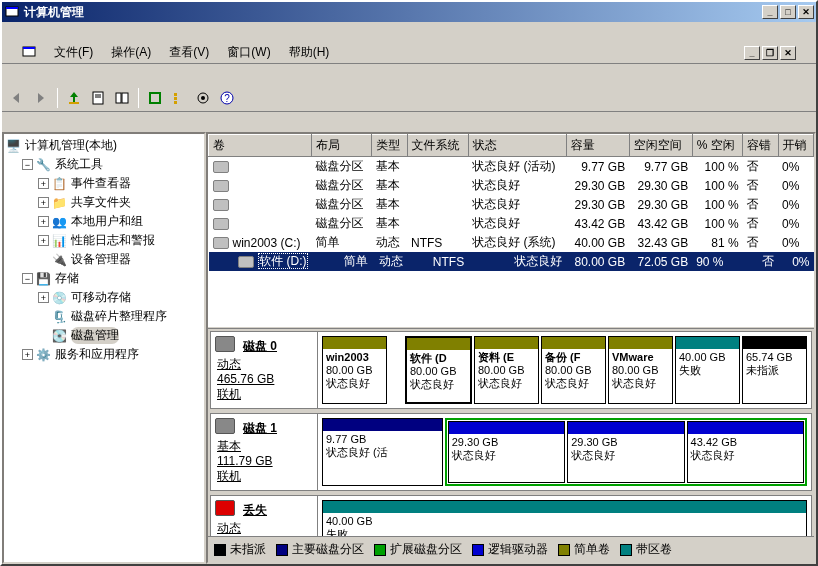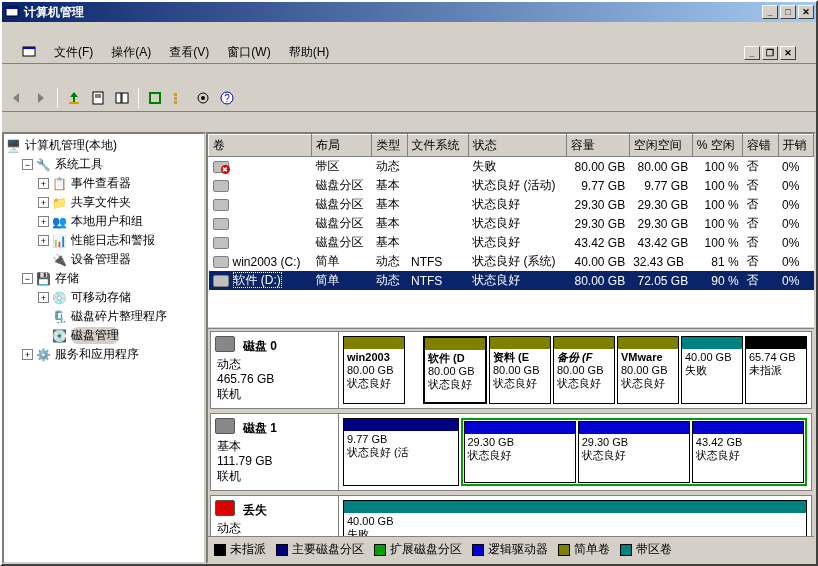--- a/index.html
+++ b/index.html
@@ -31,30 +31,30 @@
 .tree .lv1 { padding-left: 0; }
 .tree .lv2 { padding-left: 16px; }
 .tree .lv3 { padding-left: 32px; }
 .tree .selected span.label { background: #d4d0c8; border-radius: 7px; }
 
 .right-pane { flex: 1; display: flex; flex-direction: column; overflow: hidden; border: 2px inset #d4d0c8; background: #fff; }
 .table-area { height: 192px; overflow: auto; background: #fff; }
 .volume-table { width: 100%; border-collapse: collapse; font-size: 12px; }
 .volume-table th { background: #d4d0c8; border: 1px solid; border-color: #fff #808080 #808080 #fff; padding: 2px 4px; text-align: left; font-weight: normal; white-space: nowrap; }
 .volume-table td { padding: 1px 4px; white-space: nowrap; }
-.volume-table tr.selected td { background: #0a246a; color: #fff; }
+.volume-table tr.selected td { background: #0a246a; color: #fff; text-align: right; }
 .volume-table tr.selected td:first-child span.vname { background: #0a246a; color: #fff; border: 1px dotted #fff; }
 .vicon { width: 16px; height: 12px; display: inline-block; background: #c0c0c0; border: 1px solid #808080; border-radius: 2px; vertical-align: middle; margin-right: 4px; position: relative; }
 .vicon.err::after { content: '✖'; color: #fff; background: #d00; border-radius: 50%; width: 9px; height: 9px; font-size: 7px; position: absolute; right: -2px; bottom: -2px; display: flex; align-items: center; justify-content: center; }
 
 .divider { height: 3px; background: #d4d0c8; cursor: row-resize; border-top: 1px solid #fff; border-bottom: 1px solid #808080; }
 
 .disk-area { flex: 1; overflow: auto; background: #d4d0c8; padding: 2px; }
 .disk-row { display: flex; border: 1px solid #808080; background: #fff; margin-bottom: 4px; min-height: 70px; }
-.disk-info { width: 128px; padding: 6px; background: #fff; border-right: 1px solid #808080; position: relative; }
+.disk-info { width: 107px; padding: 6px; background: #fff; border-right: 1px solid #808080; position: relative; text-decoration: underline; }
 .disk-info .dicn { position: absolute; top: 4px; left: 4px; width: 20px; height: 16px; background: #888; border: 1px solid #555; border-radius: 2px; }
 .disk-info .dname { font-weight: bold; margin-left: 26px; margin-bottom: 2px; }
 .disk-info .dline { margin-left: 0; line-height: 15px; }
 .disk-parts { flex: 1; display: flex; padding: 4px; gap: 2px; }
 .part { border: 1px solid #000; flex: 1; display: flex; flex-direction: column; font-size: 11px; min-width: 0; }
 .part .topbar { height: 12px; }
 .part .pbody { padding: 2px 3px; line-height: 13px; overflow: hidden; }
 .part.selected { border: 2px solid #000; margin-left: 16px; }
 .part-group { border: 2px solid #00a000; display: flex; flex: 3; gap: 2px; padding: 1px; }
 .part-group .part { margin: 0; }
@@ -241,32 +241,20 @@
                 <th>状态</th>
                 <th>容量</th>
                 <th>空闲空间</th>
                 <th>% 空闲</th>
                 <th>容错</th>
                 <th>开销</th>
               </tr>
             </thead>
           <tbody id="vol-body">
               <tr>
-                <td><span class="vicon err"></span><span class="vname"></span></td>
-                <td>带区</td>
-                <td>动态</td>
-                <td></td>
-                <td>失败</td>
-                <td style="text-align: right;">80.00 GB</td>
-                <td style="text-align: right;">80.00 GB</td>
-                <td style="text-align: right;">100 %</td>
-                <td>否</td>
-                <td>0%</td>
-              </tr>
-              <tr>
                 <td><span class="vicon"></span><span class="vname"></span></td>
                 <td>磁盘分区</td>
                 <td>基本</td>
                 <td></td>
                 <td>状态良好 (活动)</td>
                 <td style="text-align: right;">9.77 GB</td>
                 <td style="text-align: right;">9.77 GB</td>
                 <td style="text-align: right;">100 %</td>
                 <td>否</td>
                 <td>0%</td>
@@ -307,34 +295,34 @@
                 <td>否</td>
                 <td>0%</td>
               </tr>
               <tr>
                 <td><span class="vicon"></span><span class="vname">win2003 (C:)</span></td>
                 <td>简单</td>
                 <td>动态</td>
                 <td>NTFS</td>
                 <td>状态良好 (系统)</td>
                 <td style="text-align: right;">40.00 GB</td>
-                <td style="text-align: left;">32.43 GB</td>
+                <td style="text-align: right;">32.43 GB</td>
                 <td style="text-align: right;">81 %</td>
                 <td>否</td>
                 <td>0%</td>
               </tr>
               <tr class="selected">
                 <td><span class="vicon"></span><span class="vname">软件 (D:)</span></td>
                 <td>简单</td>
                 <td>动态</td>
                 <td>NTFS</td>
                 <td>状态良好</td>
                 <td style="text-align: right;">80.00 GB</td>
                 <td style="text-align: right;">72.05 GB</td>
-                <td style="text-align: right;">90 %</td>
+                <td style="text-align: left;">90 %</td>
                 <td>否</td>
                 <td>0%</td>
               </tr>
             </tbody>
         </table>
       </div>
       <div class="divider"></div>
       <div class="disk-area" id="disk-area">
           <div class="disk-row">
             <div class="disk-info">
@@ -365,21 +353,21 @@
                 <div class="topbar c-olive"></div>
                 <div class="pbody">
                   <div style="font-weight: bold;">资料 (E</div>
                   <div>80.00 GB</div>
                   <div>状态良好</div>
                 </div>
               </div>
               <div class="part">
                 <div class="topbar c-olive"></div>
                 <div class="pbody">
-                  <div style="font-weight: bold; font-style: italic;">备份 (F</div>
+                  <div style="font-weight: bold;">备份 (F</div>
                   <div>80.00 GB</div>
                   <div>状态良好</div>
                 </div>
               </div>
               <div class="part">
                 <div class="topbar c-olive"></div>
                 <div class="pbody">
                   <div style="font-weight: bold;">VMware</div>
                   <div>80.00 GB</div>
                   <div>状态良好</div>

